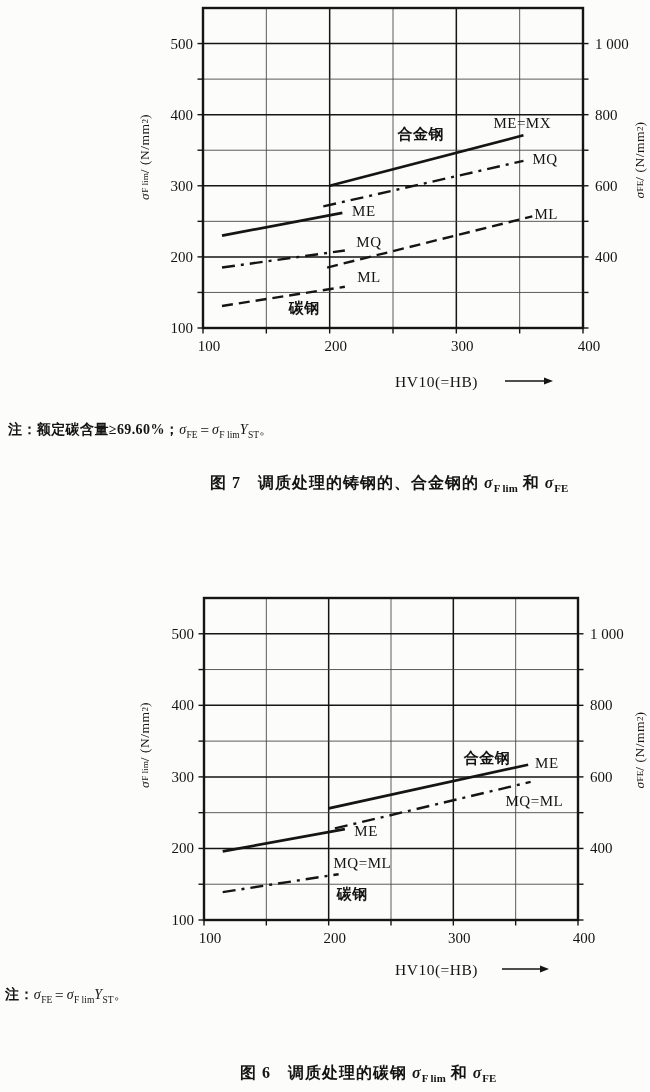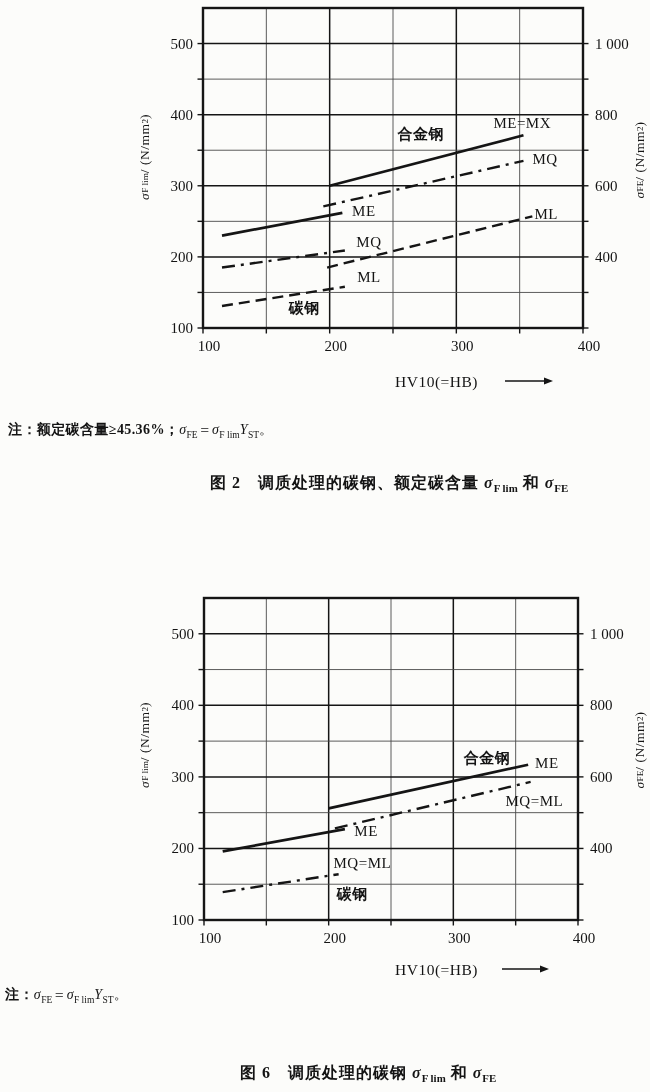--- a/index.html
+++ b/index.html
@@ -126,22 +126,22 @@
         <sup>2</sup>
         <span>)</span>
       </div>
     <div class="axis-title yr-0">
         <span class="rich-i">σ</span>
         <sub>FE</sub>
         <span> / (N/mm</span>
         <sup>2</sup>
         <span>)</span>
       </div>
-    <p class="note note-0"><span class="rich-b">注：</span><span class="rich-b">额定碳含量≥45.36%；</span><span class="rich-i">σ</span><sub>FE</sub><span>＝</span><span class="rich-i">σ</span><sub>F lim</sub><span class="rich-i">Y</span><sub>ST</sub><span>。</span></p>
-    <p class="caption caption-0"><span class="rich-b">图 2</span><span class="rich-b">　调质处理的碳钢、额定碳含量 </span><span class="rich-i">σ</span><sub>F lim</sub><span class="rich-b"> 和 </span><span class="rich-i">σ</span><sub>FE</sub></p>
+    <p class="note note-0"><span class="rich-b">注：</span><span class="rich-b">额定碳含量≥69.60%；</span><span class="rich-i">σ</span><sub>FE</sub><span>＝</span><span class="rich-i">σ</span><sub>F lim</sub><span class="rich-i">Y</span><sub>ST</sub><span>。</span></p>
+    <p class="caption caption-0"><span class="rich-b">图 7</span><span class="rich-b">　调质处理的铸钢的、合金钢的 </span><span class="rich-i">σ</span><sub>F lim</sub><span class="rich-b"> 和 </span><span class="rich-i">σ</span><sub>FE</sub></p>
   </section>
 
   <section>
     <svg class="chart chart-1" viewBox="0 0 650 400">
         <line x1="266.3333333333333" y1="8" x2="266.3333333333333" y2="330" stroke="#4a4a4a" stroke-width="0.9"></line>
         <line x1="328.6666666666667" y1="8" x2="328.6666666666667" y2="330" stroke="#151515" stroke-width="1.5"></line>
         <line x1="391" y1="8" x2="391" y2="330" stroke="#4a4a4a" stroke-width="0.9"></line>
         <line x1="453.33333333333337" y1="8" x2="453.33333333333337" y2="330" stroke="#151515" stroke-width="1.5"></line>
         <line x1="515.6666666666667" y1="8" x2="515.6666666666667" y2="330" stroke="#4a4a4a" stroke-width="0.9"></line>
         <line x1="204" y1="294.22222222222223" x2="578" y2="294.22222222222223" stroke="#4a4a4a" stroke-width="0.9"></line>

